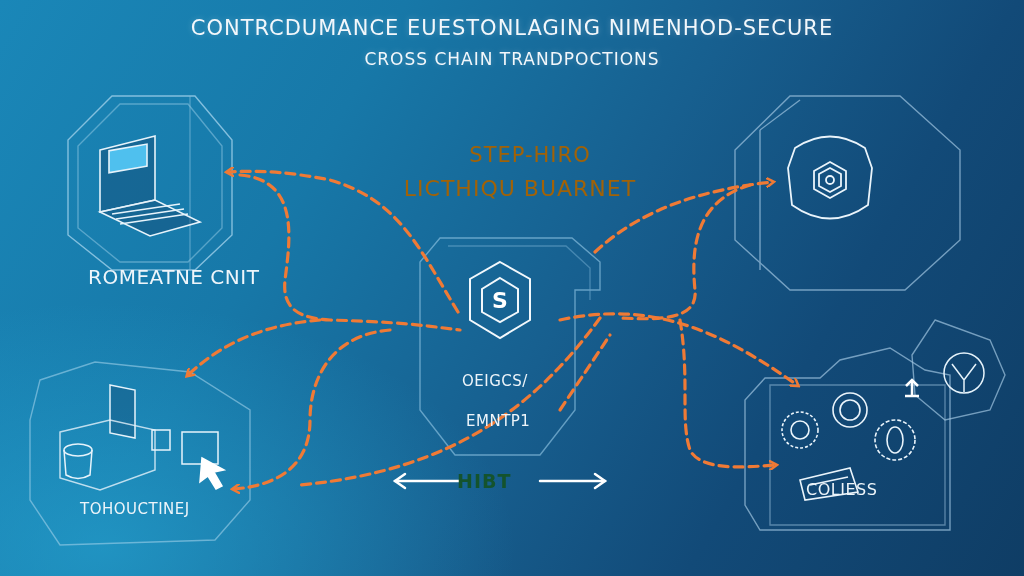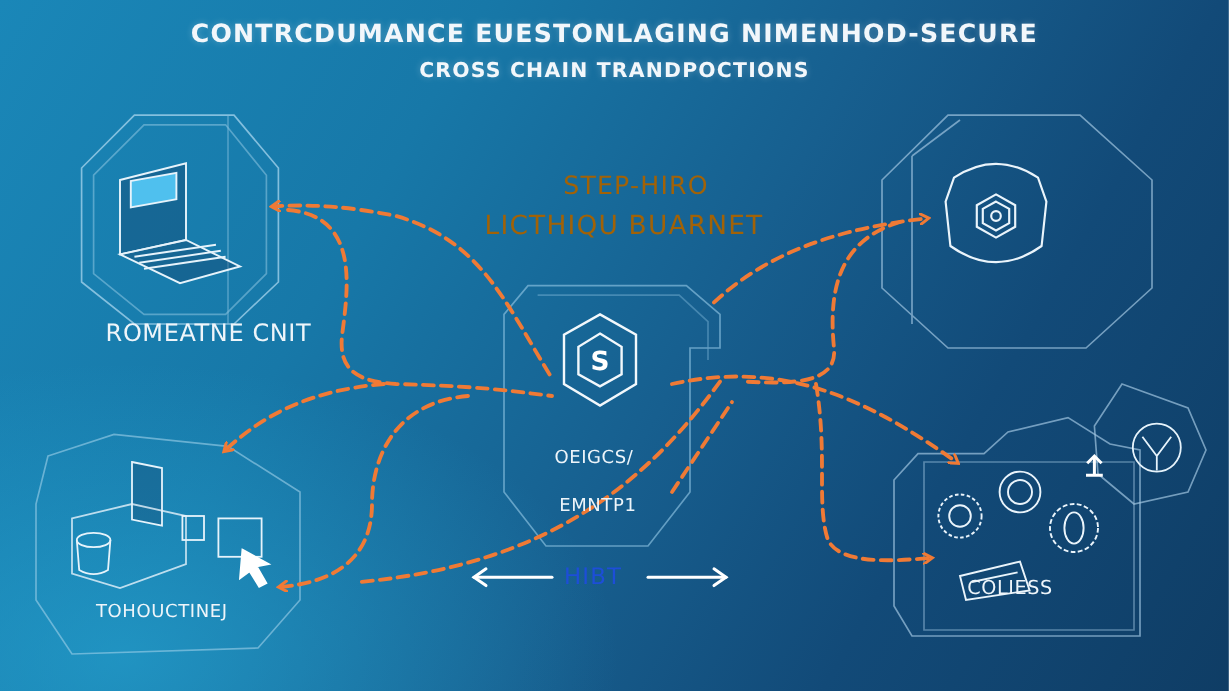--- a/index.html
+++ b/index.html
@@ -8,37 +8,37 @@
     background: linear-gradient(120deg, #1a87b8 0%, #1778a8 30%, #175f8f 55%, #124a78 75%, #0f3d65 100%);
     font-family: "DejaVu Sans", "Liberation Sans", sans-serif;
     color: #ffffff;
   }
   .bg-glow {
     position: absolute; left: 0; top: 300px; width: 520px; height: 276px;
     background: radial-gradient(ellipse at 20% 90%, rgba(40,170,215,0.55), rgba(40,170,215,0) 70%);
   }
   .title {
     position: absolute; left: 0; width: 1024px; text-align: center;
-    font-weight: bold; letter-spacing: 1px; color: #f2f7fb;
+    font-weight: normal; letter-spacing: 1px; color: #f2f7fb;
     text-shadow: 0 0 6px rgba(255,255,255,0.25);
   }
   .title.l1 { top: 16px; font-size: 21px; }
   .title.l2 { top: 49px; font-size: 17px; }
   .sub {
     position: absolute; left: 360px; width: 340px; text-align: center;
     color: #a16207; letter-spacing: 1px;
   }
   .sub.l1 { top: 143px; font-size: 21px; }
   .sub.l2 { top: 176px; font-size: 22px; left: 350px; }
   svg.diagram { position: absolute; left: 0; top: 0; }
   .label {
     position: absolute; color: #eef5fa; font-size: 20px; letter-spacing: 0.5px; white-space: nowrap;
   }
   .hibt {
-    position: absolute; left: 470px; top: 470px; font-size: 19px; font-weight: normal; color: #1d4ed8;
+    position: absolute; left: 457px; top: 470px; font-size: 19px; font-weight: bold; color: #14532d;
     letter-spacing: 1px;
   }
 </style>
 </head>
 <body>
 
 <div class="bg-glow"></div>
 
 <div class="title l1">CONTRCDUMANCE EUESTONLAGING NIMENHOD-SECURE</div>
 <div class="title l2">CROSS CHAIN TRANDPOCTIONS</div>

